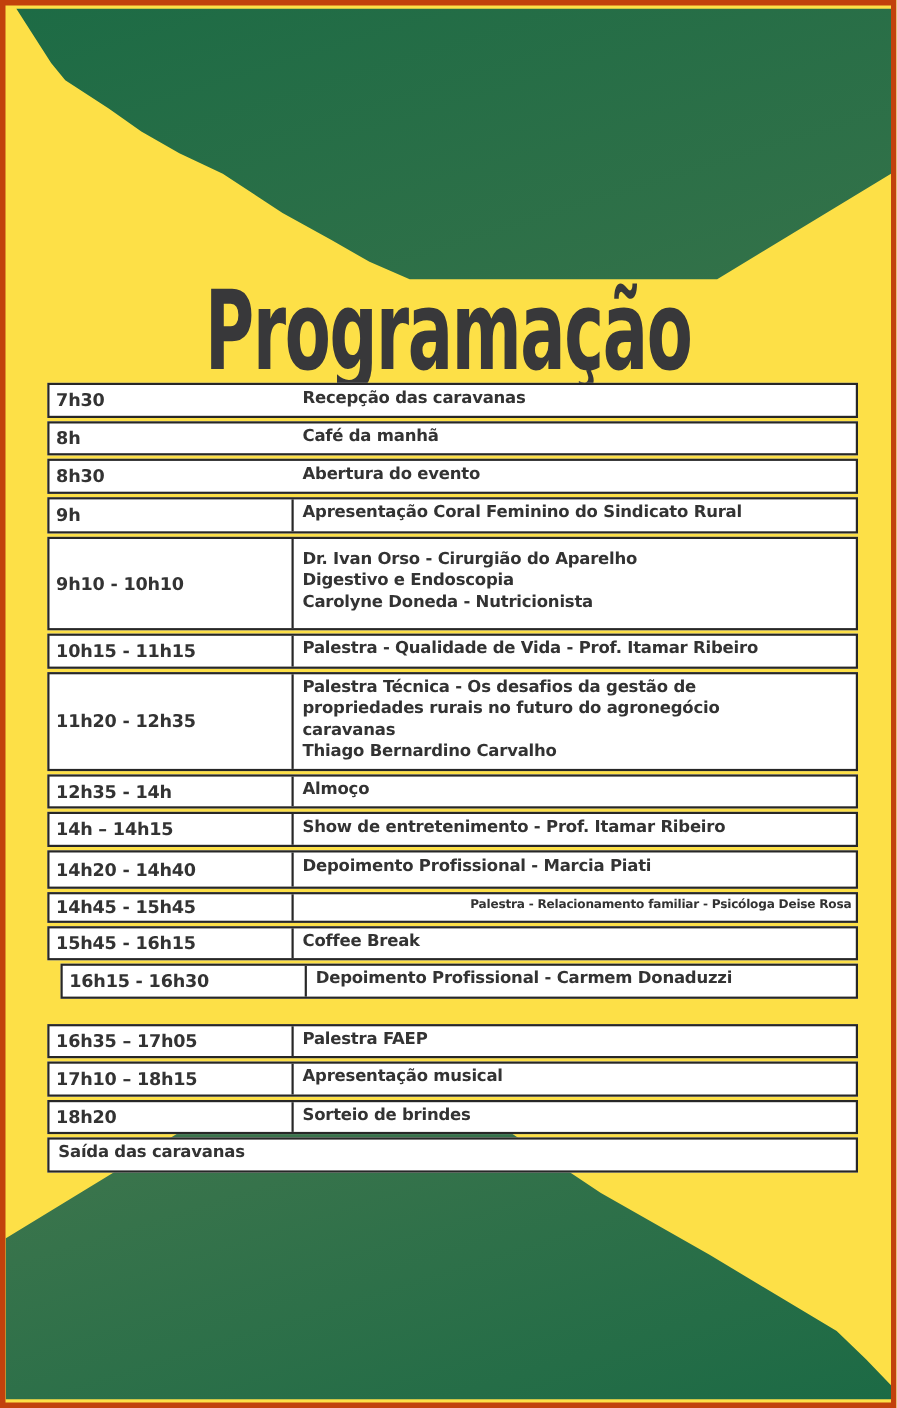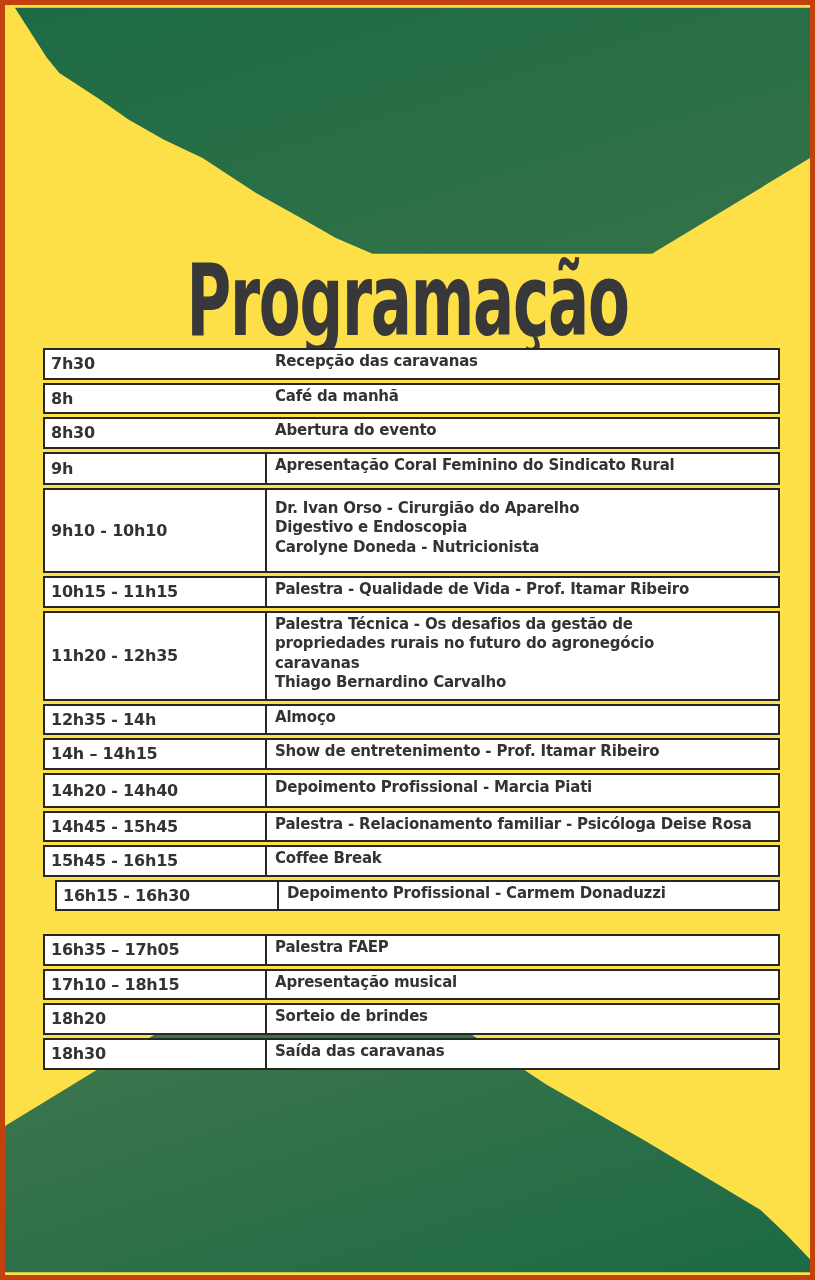--- a/index.html
+++ b/index.html
@@ -67,21 +67,21 @@
     font-size:16px;
     letter-spacing:-0.2px;
   }
   .row.no-divider .time{border-right:none;}
   .desc{
     flex:1;
     padding:2px 4px 6px 8px;
     line-height:1.3;
     letter-spacing:-0.2px;
   }
-  .row.small-text .desc{font-size:15px;}
+  .row.small-text .desc{font-size:11px;text-align:right;}
 </style>
 </head>
 <body>
 
 <div class="page">
 
   <svg class="bg" viewBox="0 0 815 1280" aria-hidden="true">
     <defs>
       <linearGradient id="gTop" x1="0" y1="0" x2="1" y2="1">
         <stop offset="0" stop-color="#1d6b45"></stop>
@@ -210,20 +210,19 @@
   </div>
 
   <div class="row">
     <div class="time">18h20</div>
     <div class="desc">
           <div>Sorteio de brindes</div>
         </div>
   </div>
 
   <div class="row">
-    <div class="time">18h30</div>
     <div class="desc">
           <div>Saída das caravanas</div>
         </div>
   </div>
 </div>
 
 </div>
 
 </body></html>

